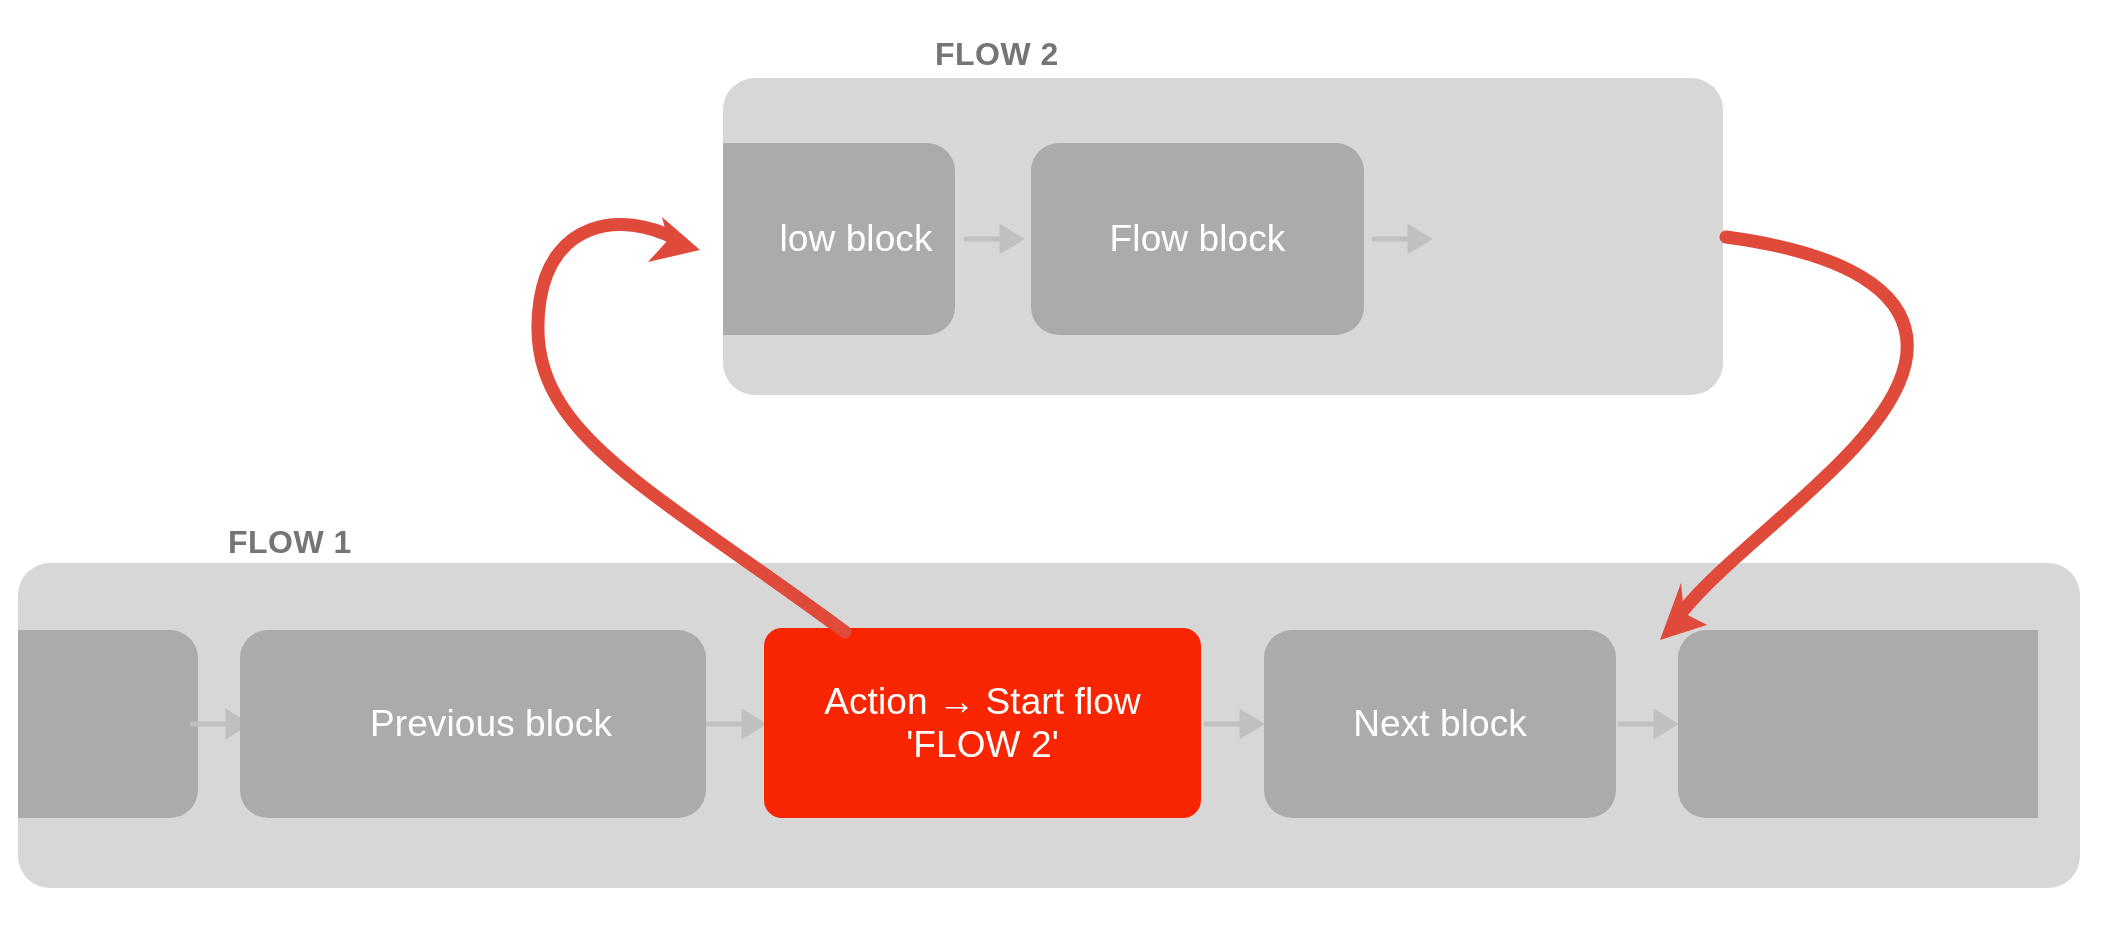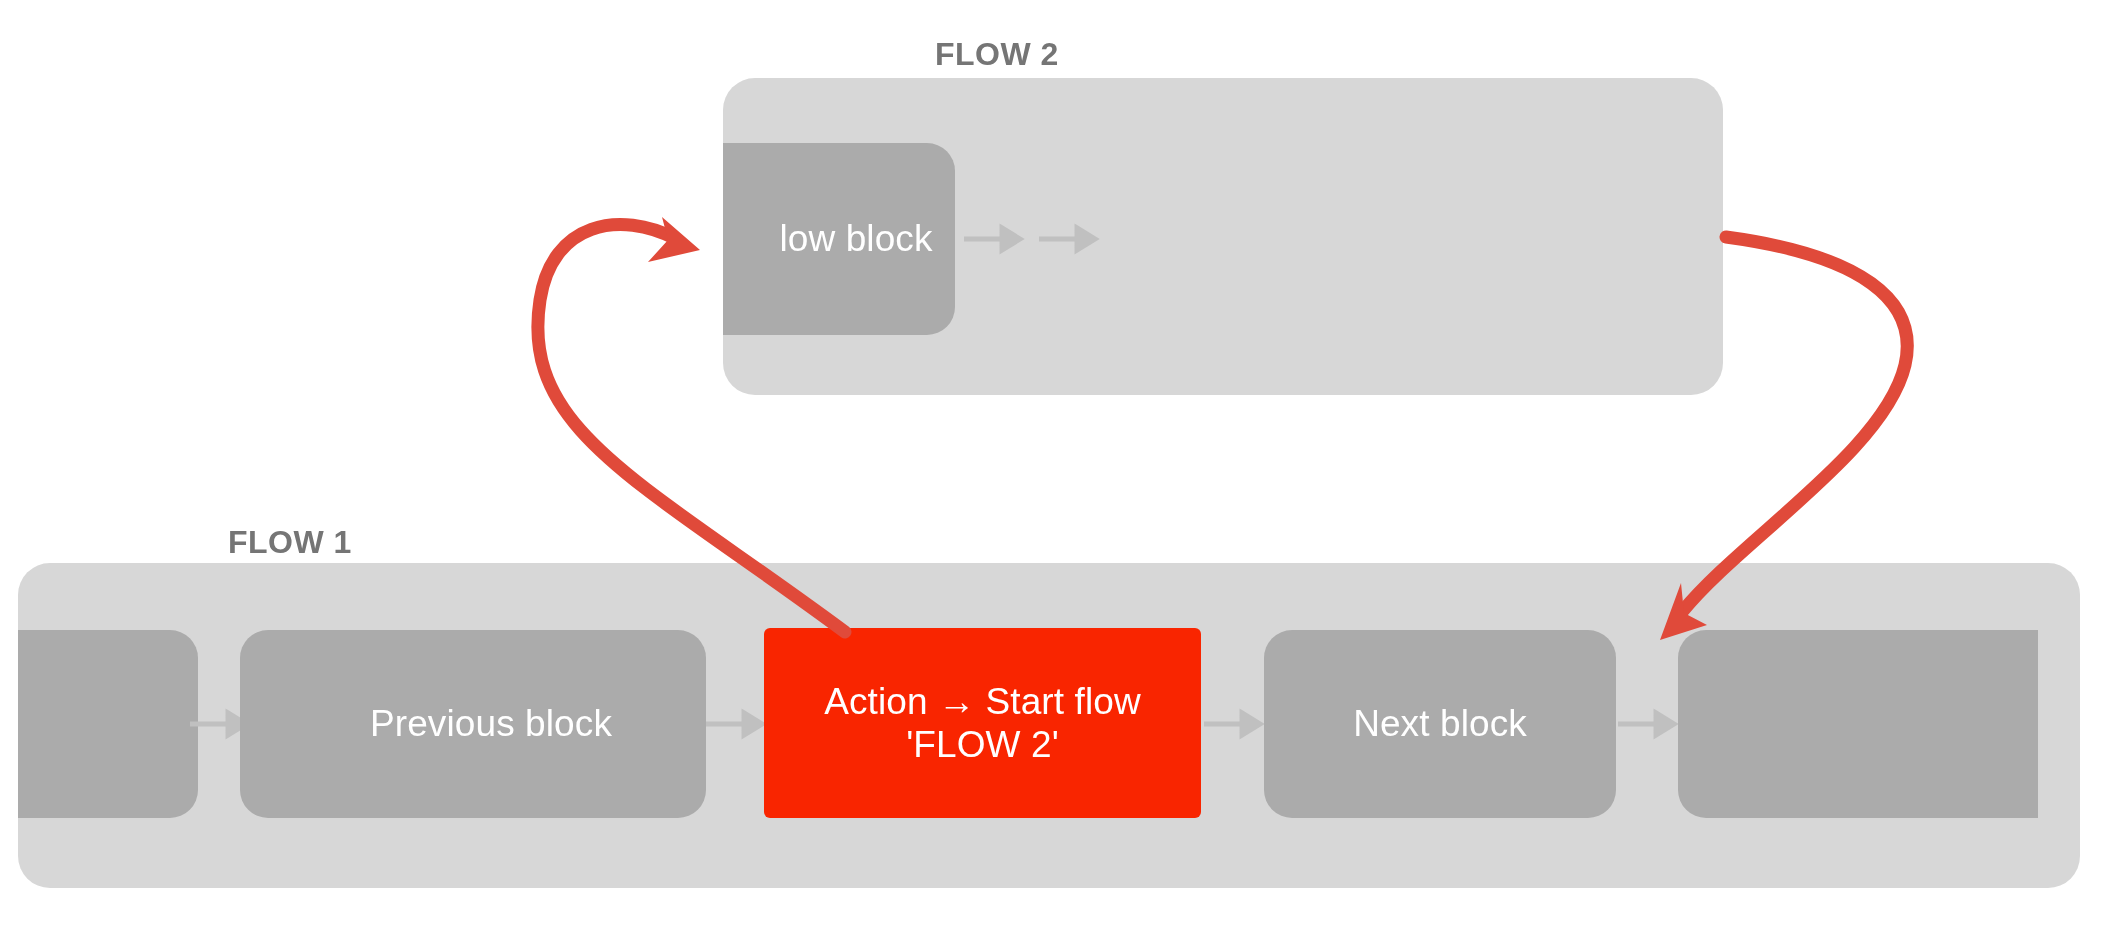--- a/index.html
+++ b/index.html
@@ -79,21 +79,21 @@
     border-bottom-left-radius: 0;
   }
   .block.clip-right {
     border-top-right-radius: 0;
     border-bottom-right-radius: 0;
   }
 
   
   .block.action {
     background: #f92500;
-    border-radius: 6px;
+    border-radius: 18px;
     height: 190px;
     margin-top: -2px;
   }
   .block.action .block-label {
     text-align: center;
     white-space: normal;
     line-height: 1.17;
     font-size: 37px;
     padding: 0 26px;
   }
@@ -151,20 +151,23 @@
       <div class="block clip-left" style="width:232px;">
         <span class="block-label" style="margin-left:34px;">low block</span>
       </div>
 
       <div class="connector" style="width:76px;">
         <svg width="58" height="30" viewBox="0 0 58 30" aria-hidden="true">
           <path d="M0 15 L40 15 M38 4 L56 15 L38 26 Z" fill="#c0c0c0" stroke="#c0c0c0" stroke-width="5"></path>
         </svg>
       </div>
 
+      <div class="block" style="width:333px;">
+        <span class="block-label">Flow block</span>
+      </div>
 
       <div class="connector" style="width:73px;">
         <svg width="58" height="30" viewBox="0 0 58 30" aria-hidden="true">
           <path d="M0 15 L40 15 M38 4 L56 15 L38 26 Z" fill="#c0c0c0" stroke="#c0c0c0" stroke-width="5"></path>
         </svg>
       </div>
 
 
     </div>
   </div>

